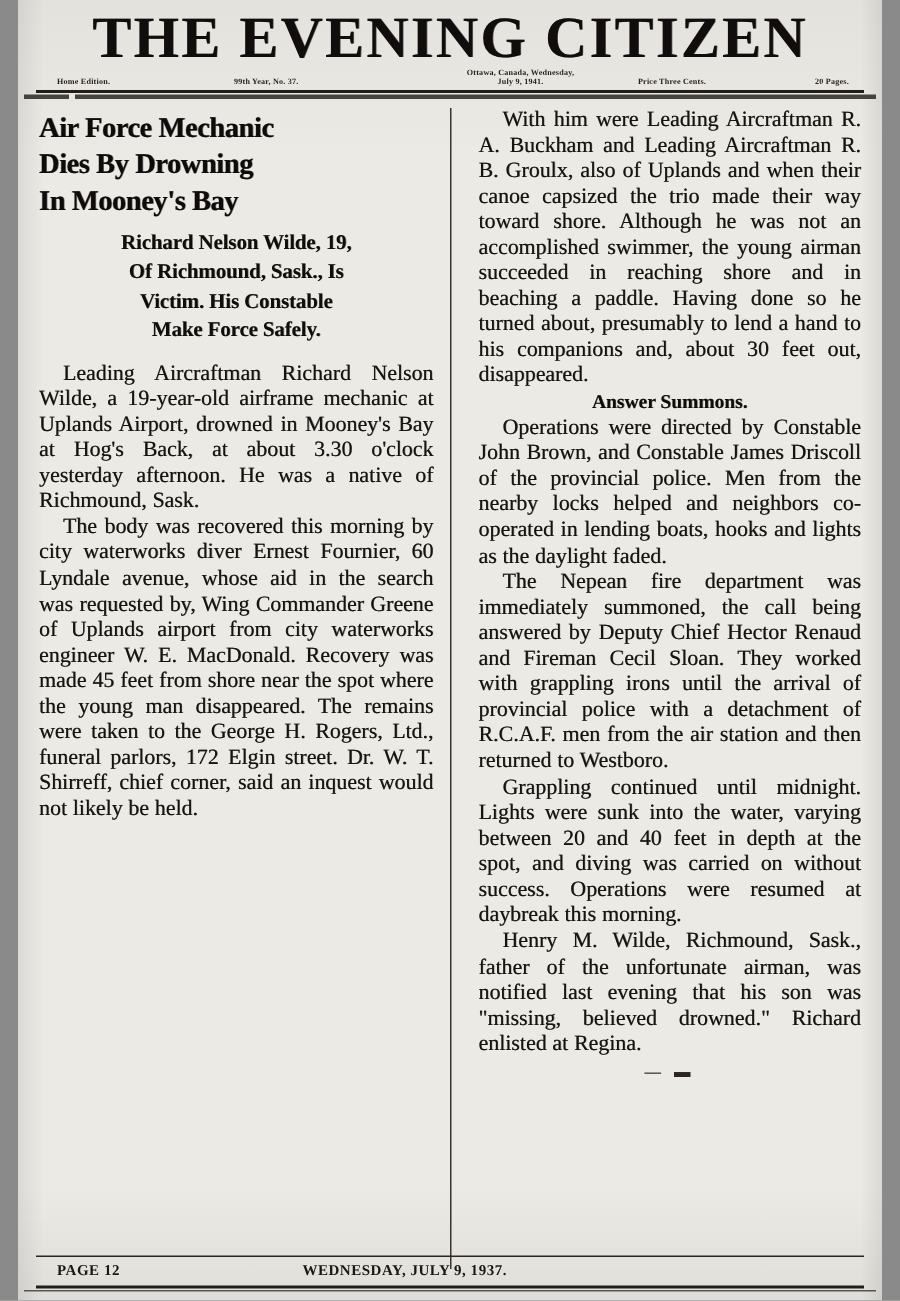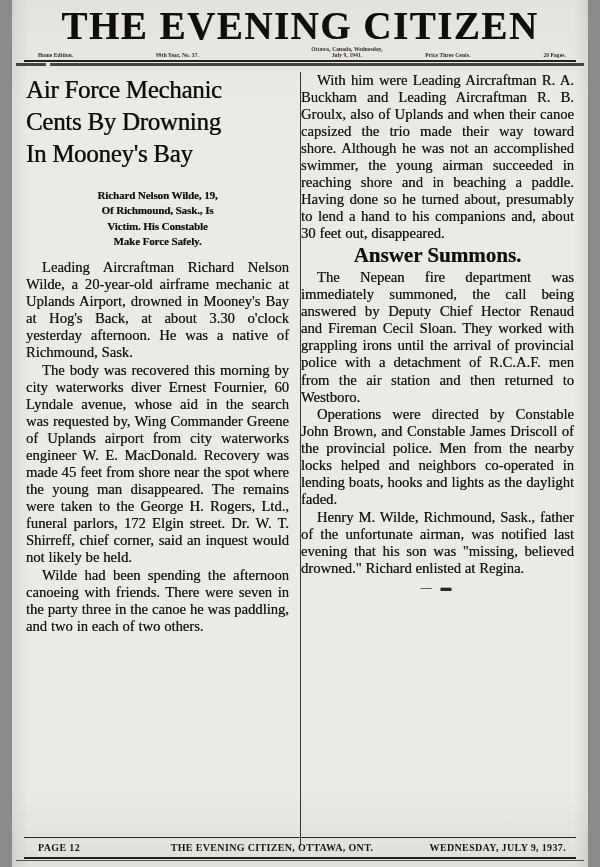--- a/index.html
+++ b/index.html
@@ -80,39 +80,39 @@
     display: flex;
     padding: 6px 14px 0 14px;
     height: 780px;
     box-sizing: border-box;
   }
   .col {
     width: 50%;
     box-sizing: border-box;
   }
   .col-left  { padding-right: 11px; }
-  .col-right { padding-left: 0; border-left: 1.5px solid #3a3330; }
+  .col-right { padding-left: 18px; border-left: 1.5px solid #3a3330; }
 
   
   .headline {
     font-family: "Liberation Serif", serif;
-    font-weight: 400;
-    font-size: 25px;
+    font-weight: 700;
+    font-size: 19px;
     line-height: 1.28;
     letter-spacing: -0.3px;
     color: #0e0b0a;
-    margin: 2px 0 18px 0;
+    margin: 2px 0 6px 0;
     text-shadow: 0.5px 0 0 rgba(0,0,0,0.5), -0.3px 0 0 rgba(0,0,0,0.3);
   }
   .headline .hl-line { display: block; white-space: nowrap; }
 
   .subhead {
     font-family: "Liberation Serif", serif;
     font-weight: 700;
-    font-size: 11px;
+    font-size: 14px;
     line-height: 1.39;
     text-align: center;
     color: #100d0b;
     margin: 2px 0 10px 0;
     letter-spacing: -0.1px;
     text-shadow: 0.4px 0 0 rgba(0,0,0,0.45);
   }
   .subhead .sh-line { display: block; white-space: nowrap; }
 
   
@@ -126,21 +126,21 @@
     text-indent: 16px;
     color: #171310;
     word-spacing: 0.2px;
     text-shadow: 0.35px 0 0 rgba(0,0,0,0.45), 0 0.3px 0 rgba(0,0,0,0.25);
   }
   .para:last-child { margin-bottom: 0; }
 
   .crosshead {
     font-family: "Liberation Serif", serif;
     font-weight: 700;
-    font-size: 21px;
+    font-size: 13px;
     text-align: center;
     margin: 1px 0 1px 0;
     color: #100d0b;
     text-shadow: 0.4px 0 0 rgba(0,0,0,0.5);
   }
 
   .endmark {
     text-align: center;
     margin: 6px 0 0 0;
     height: 9px;
@@ -208,53 +208,52 @@
     <div class="rule-thick"></div>
     <div class="rule-dash"></div>
   </div>
 
   <div class="columns">
 
     <div class="col col-left">
 
       <div class="headline">
         <span class="hl-line">Air Force Mechanic</span>
-        <span class="hl-line">Cents By Drowning</span>
+        <span class="hl-line">Dies By Drowning</span>
         <span class="hl-line">In Mooney's Bay</span>
       </div>
 
       <div class="subhead">
         <span class="sh-line">Richard Nelson Wilde, 19,</span>
         <span class="sh-line">Of Richmound, Sask., Is</span>
         <span class="sh-line">Victim. His Constable</span>
         <span class="sh-line">Make Force Safely.</span>
       </div>
 
-      <p class="para">Leading Aircraftman Richard Nelson Wilde, a 20-year-old airframe mechanic at Uplands Airport, drowned in Mooney's Bay at Hog's Back, at about 3.30 o'clock yesterday afternoon. He was a native of Richmound, Sask.</p>
+      <p class="para">Leading Aircraftman Richard Nelson Wilde, a 19-year-old airframe mechanic at Uplands Airport, drowned in Mooney's Bay at Hog's Back, at about 3.30 o'clock yesterday afternoon. He was a native of Richmound, Sask.</p>
       <p class="para">The body was recovered this morning by city waterworks diver Ernest Fournier, 60 Lyndale avenue, whose aid in the search was requested by, Wing Commander Greene of Uplands airport from city waterworks engineer W. E. MacDonald. Recovery was made 45 feet from shore near the spot where the young man disappeared. The remains were taken to the George H. Rogers, Ltd., funeral parlors, 172 Elgin street. Dr. W. T. Shirreff, chief corner, said an inquest would not likely be held.</p>
-      <p class="para">Wilde had been spending the afternoon canoeing with friends. There were seven in the party three in the canoe he was paddling, and two in each of two others.</p>
     </div>
 
     <div class="col col-right">
       <p class="para">With him were Leading Aircraftman R. A. Buckham and Leading Aircraftman R. B. Groulx, also of Uplands and when their canoe capsized the trio made their way toward shore. Although he was not an accomplished swimmer, the young airman succeeded in reaching shore and in beaching a paddle. Having done so he turned about, presumably to lend a hand to his companions and, about 30 feet out, disappeared.</p>
 
       <div class="crosshead">Answer Summons.</div>
 
+      <p class="para">Operations were directed by Constable John Brown, and Constable James Driscoll of the provincial police. Men from the nearby locks helped and neighbors co-operated in lending boats, hooks and lights as the daylight faded.</p>
       <p class="para">The Nepean fire department was immediately summoned, the call being answered by Deputy Chief Hector Renaud and Fireman Cecil Sloan. They worked with grappling irons until the arrival of provincial police with a detachment of R.C.A.F. men from the air station and then returned to Westboro.</p>
-      <p class="para">Operations were directed by Constable John Brown, and Constable James Driscoll of the provincial police. Men from the nearby locks helped and neighbors co-operated in lending boats, hooks and lights as the daylight faded.</p>
+      <p class="para">Grappling continued until midnight. Lights were sunk into the water, varying between 20 and 40 feet in depth at the spot, and diving was carried on without success. Operations were resumed at daybreak this morning.</p>
       <p class="para">Henry M. Wilde, Richmound, Sask., father of the unfortunate airman, was notified last evening that his son was "missing, believed drowned." Richard enlisted at Regina.</p>
 
       <div class="endmark">— ▬</div>
     </div>
   </div>
 
   <div class="footer">
     <div class="footer-rule-top"></div>
     <div class="footer-row">
       <span class="f-page">PAGE 12</span>
-      <span class="f-title">THE EVENING CITIZEN, OTTAWA, ONT.</span>
       <span class="f-date">WEDNESDAY, JULY 9, 1937.</span>
     </div>
     <div class="footer-rule-bot"></div>
     <div class="footer-rule-bot2"></div>
   </div>
 
 </div>
 
 </body></html>

